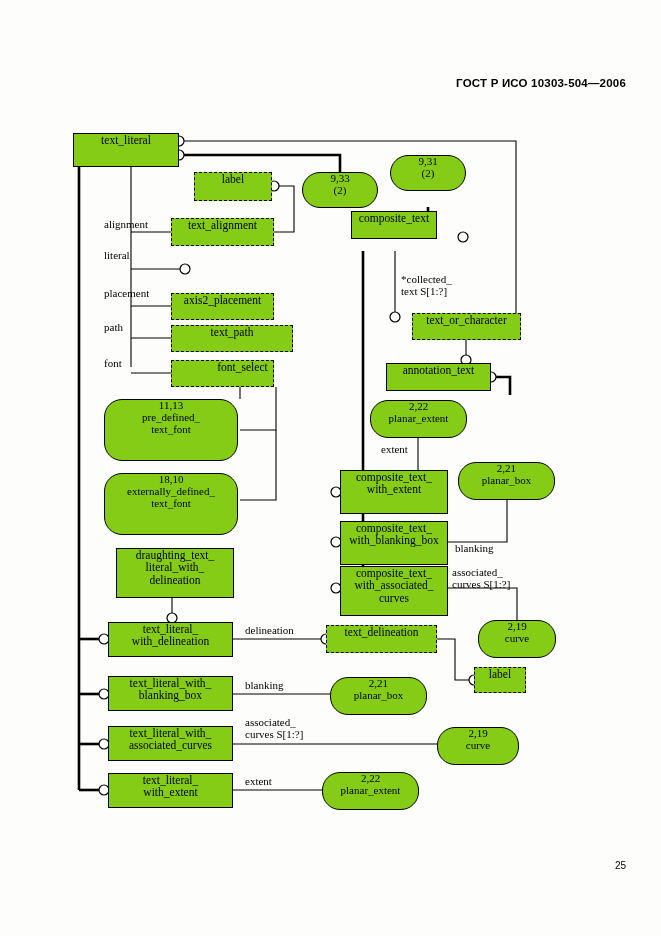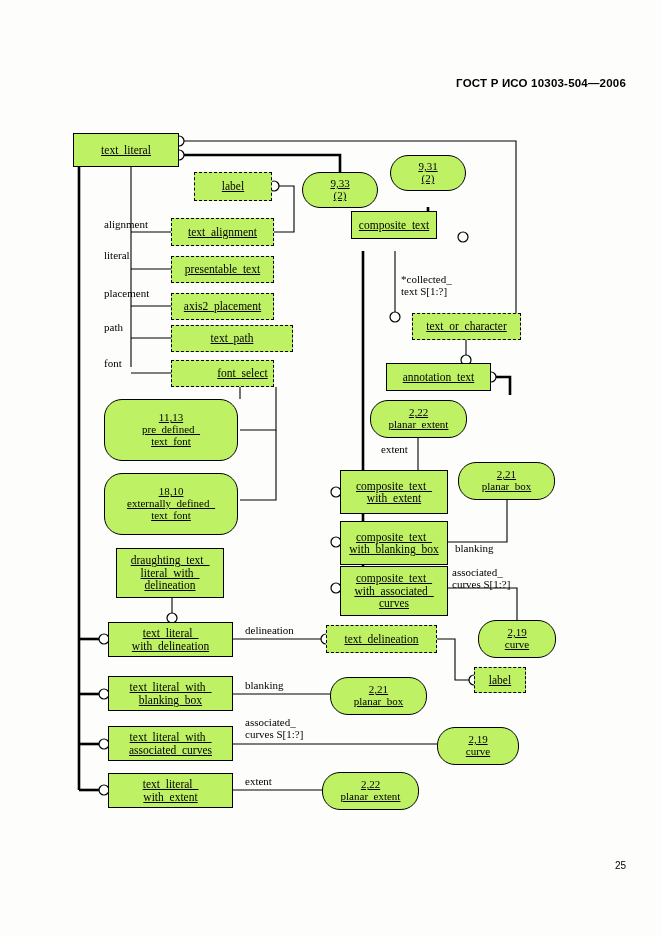--- a/index.html
+++ b/index.html
@@ -18,24 +18,23 @@
     position:absolute;right:35px;top:845px;
     font-family:"Liberation Sans", sans-serif;font-size:10px;
   }
   .caption{
     position:absolute;left:0;top:808px;width:661px;text-align:center;
     font-family:"Liberation Sans", sans-serif;font-size:9.5px;
   }
   svg#wires{position:absolute;left:0;top:0;width:661px;height:936px;}
   .node{
     position:absolute;box-sizing:border-box;
-    display:flex;align-items:center;justify-content:center;
+    display:flex;align-items:flex-start;justify-content:center;
     text-align:center;line-height:1.08;font-size:11.5px;
-    background:#bef264;
-    text-decoration:underline;
+    background:#84cc16;
   }
   .ent{border:1.3px solid #000;}
   .sel{border:1.5px dashed #000;}
   .ref{border:1.5px solid #000;border-radius:18px;font-size:11px;}
   .elabel{
     position:absolute;font-size:11px;line-height:1.12;background:transparent;
     white-space:pre;
   }
   .thick{stroke:#000;stroke-width:2.6;fill:none;}
   .thin{stroke:#000;stroke-width:1.1;fill:none;}
@@ -152,21 +151,21 @@
     <span>composite_text_
 with_blanking_box</span>
   </div>
 
   <div class="node ent" style="left:340px;top:551px;width:108px;height:50px;white-space:pre;">
     <span>composite_text_
 with_associated_
 curves</span>
   </div>
 
-  <div class="node ent" style="left:116px;top:533px;width:108px;height:50px;white-space:pre;">
+  <div class="node ent" style="left:116px;top:533px;width:118px;height:50px;white-space:pre;">
     <span>draughting_text_
 literal_with_
 delineation</span>
   </div>
 
   <div class="node ent" style="left:108px;top:607px;width:125px;height:35px;white-space:pre;">
     <span>text_literal_
 with_delineation</span>
   </div>
 
@@ -186,23 +185,20 @@
   </div>
 
   <div class="node sel" style="left:194px;top:157px;width:78px;height:29px;">
     <span>label</span>
   </div>
 
   <div class="node sel" style="left:171px;top:203px;width:103px;height:28px;">
     <span>text_alignment</span>
   </div>
 
-  <div class="node sel" style="left:171px;top:241px;width:103px;height:27px;">
-    <span>presentable_text</span>
-  </div>
 
   <div class="node sel" style="left:171px;top:278px;width:103px;height:27px;">
     <span>axis2_placement</span>
   </div>
 
   <div class="node sel" style="left:171px;top:310px;width:122px;height:27px;">
     <span>text_path</span>
   </div>
 
   <div class="node sel" style="left:171px;top:345px;width:103px;height:27px;padding-left:40px;">

